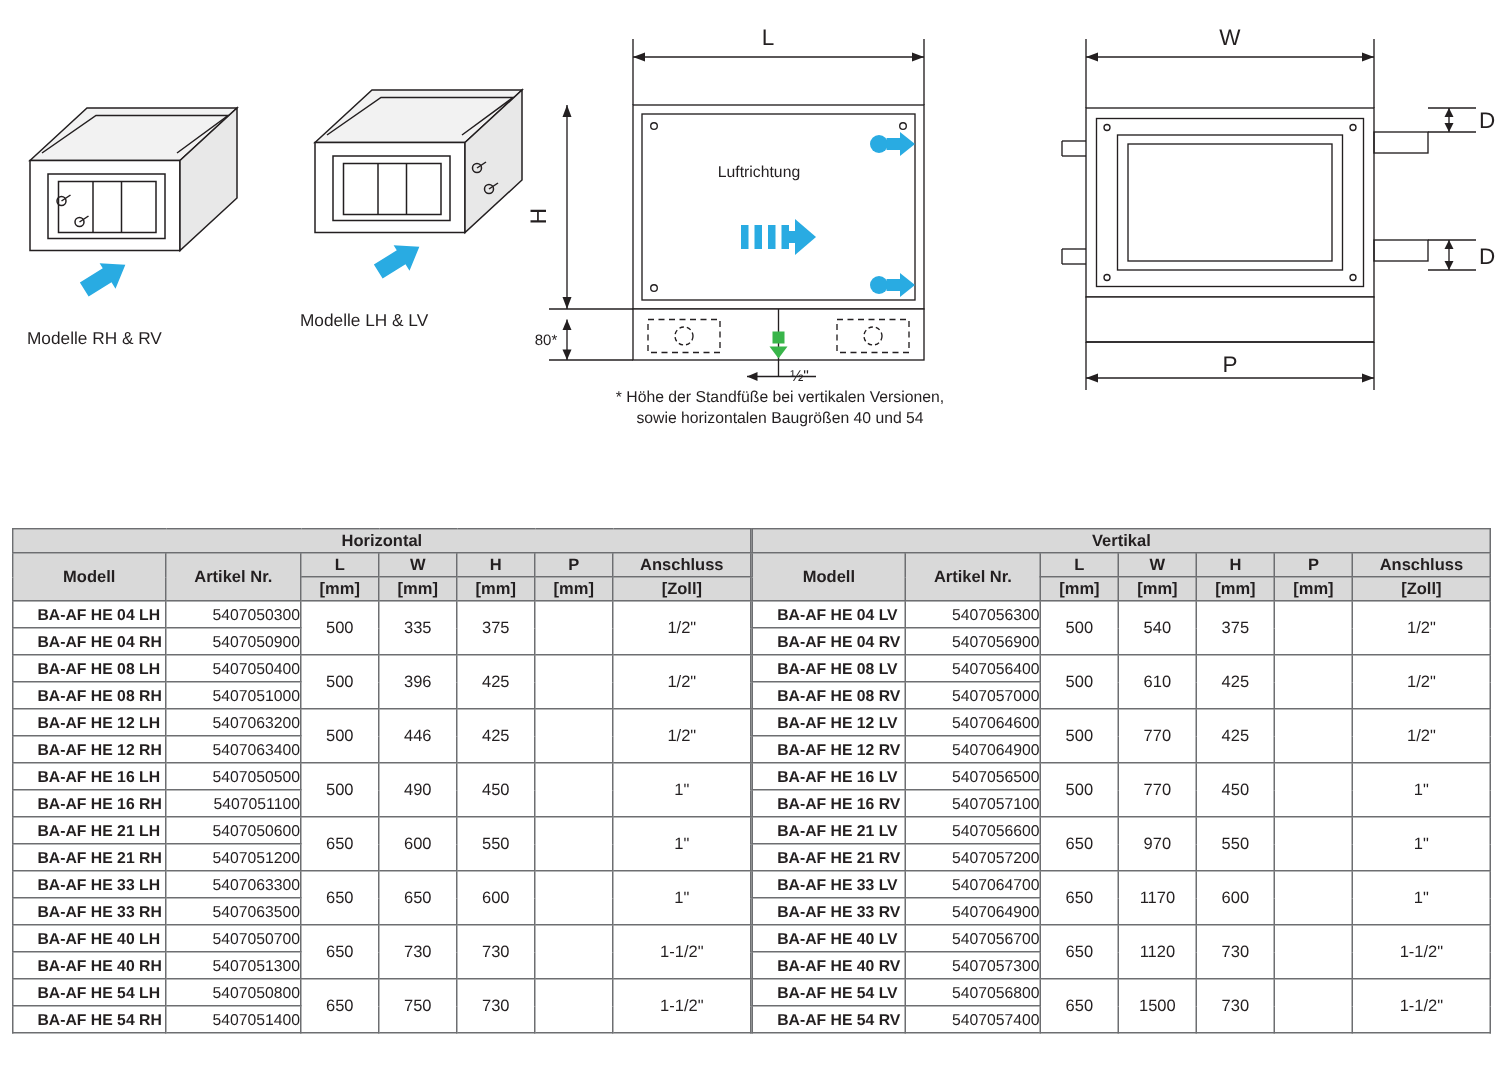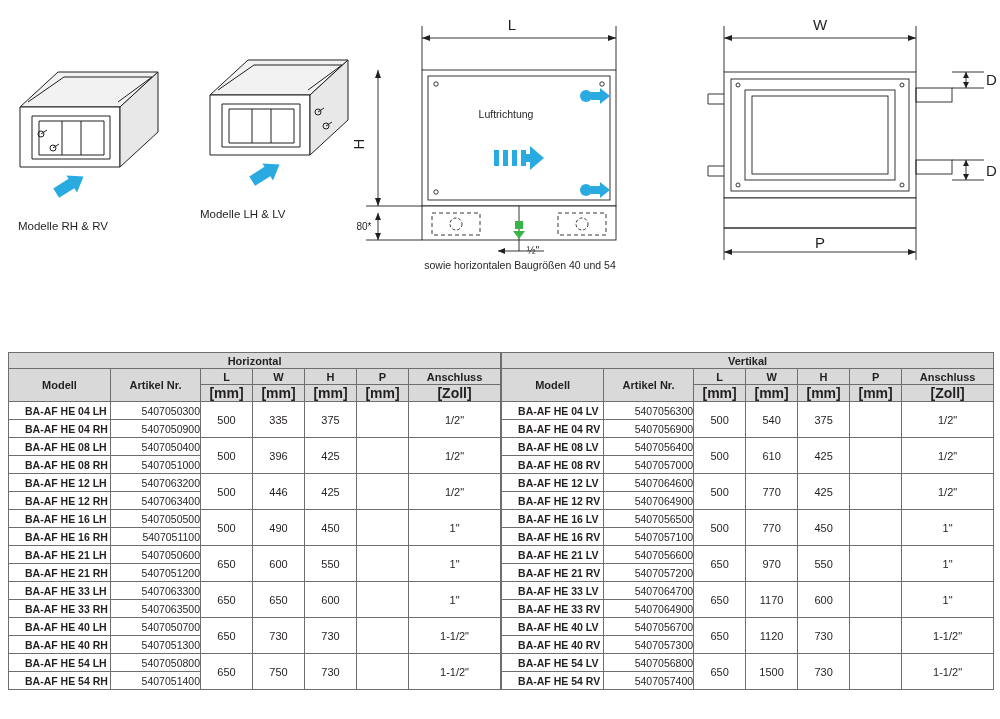--- a/index.html
+++ b/index.html
@@ -93,21 +93,21 @@
   }
   .colhead {
     background: #d9d9d9;
     font-weight: bold;
     font-size: 11px;
     height: 21px;
   }
   .unithead {
     background: #d9d9d9;
     font-weight: bold;
-    font-size: 14px;
+    font-size: 11px;
     height: 17px;
   }
   td.model {
     text-align: left;
     padding-left: 16px;
     font-weight: bold;
     font-size: 10.5px;
     white-space: nowrap;
   }
   td.art {
@@ -258,20 +258,21 @@
 
         <text class="dimletter" x="164" y="22" text-anchor="middle">L</text>
         <text class="dimletter" x="16" y="136" text-anchor="middle" transform="rotate(-90 16 136)">H</text>
         <text class="smalllabel" x="16" y="222" text-anchor="middle">80*</text>
         <text class="smalllabel" x="158" y="110" text-anchor="middle" style="font-size:10.5px">Luftrichtung</text>
         <text class="smalllabel" x="185" y="246" text-anchor="middle" style="font-size:10.5px">½"</text>
       </svg>
     </div>
 
     <div class="footnote" style="left:370px; top:258px; width:300px;">
+      <div>* Höhe der Standfüße bei vertikalen Versionen,</div>
       <div>sowie horizontalen Baugrößen 40 und 54</div>
     </div>
 
     <div class="iso" style="left:700px; top:8px;">
       <svg width="300" height="280" viewBox="0 0 300 280">
         <g stroke="#231f20" stroke-width="0.9" fill="none">
 
           <line x1="24" y1="30" x2="216" y2="30"></line>
           <path d="M24 30 l8 -3 v6 z" fill="#231f20" stroke="none"></path>
           <path d="M216 30 l-8 -3 v6 z" fill="#231f20" stroke="none"></path>

